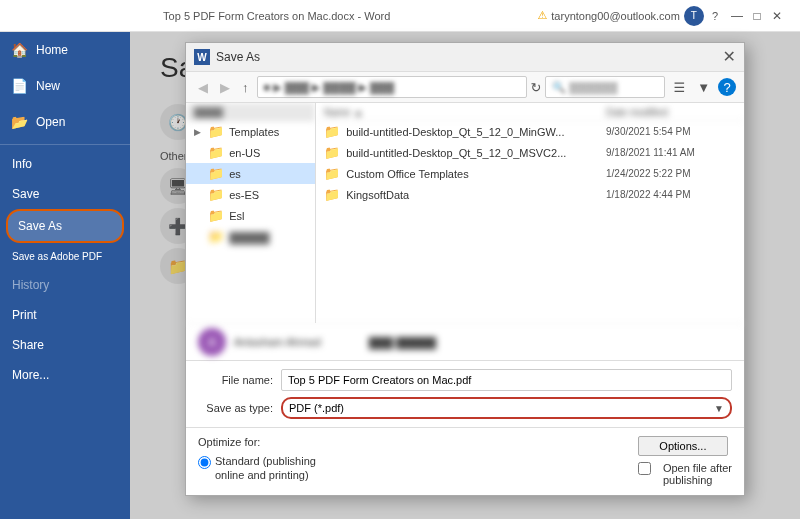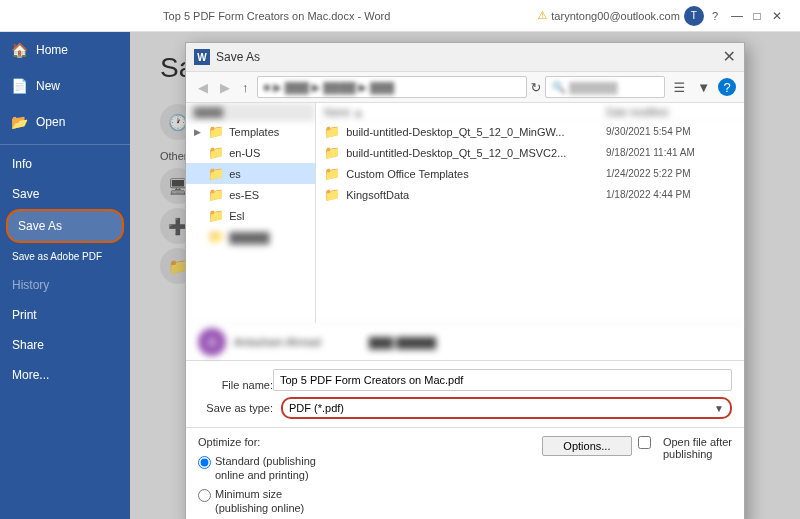--- a/index.html
+++ b/index.html
@@ -207,21 +207,21 @@
     .blurred { filter: blur(3px); user-select: none; }
 
     
     .dialog-footer {
       border-top: 1px solid #ddd;
       padding: 8px 12px;
       display: flex;
       flex-direction: column;
       gap: 6px;
     }
-    .footer-row { display: flex; align-items: flex-end; }
+    .footer-row { display: flex; align-items: center; gap: 8px; }
     .footer-label { font-size: 11px; color: #333; width: 75px; text-align: right; }
     .footer-input {
       flex: 1;
       height: 22px;
       border: 1px solid #ccc;
       padding: 0 6px;
       font-size: 11px;
       border-radius: 2px;
     }
     .save-type-row {
@@ -236,21 +236,21 @@
       padding: 8px 12px;
       border-top: 1px solid #ddd;
       gap: 20px;
       align-items: flex-start;
     }
     .optimize-left { flex: 1; font-size: 11px; }
     .optimize-title { margin-bottom: 6px; color: #333; font-size: 11px; }
     .radio-row { display: flex; align-items: flex-start; gap: 4px; margin-bottom: 4px; }
     .radio-row input[type=radio] { margin-top: 2px; }
     .radio-label { font-size: 11px; color: #333; line-height: 1.3; }
-    .optimize-right { display: flex; flex-direction: row; gap: 6px; align-items: flex-start; }
+    .optimize-right { display: flex; flex-direction: column; gap: 6px; align-items: flex-start; }
     .options-btn {
       padding: 3px 10px;
       font-size: 11px;
       border: 1px solid #aaa;
       background: #f0f0f0;
       cursor: pointer;
       border-radius: 2px;
       width: 90px;
     }
     .open-after-row { display: flex; align-items: flex-start; gap: 12px; font-size: 11px; color: #333; }
@@ -456,27 +456,20 @@
         <div class="optimize-section">
           <div class="optimize-left">
             <div class="optimize-title">Optimize for:</div>
             <div class="radio-row">
               <input type="radio" name="optimize" checked="" style="">
               <label class="radio-label">
                 <span>Standard (publishing</span><br>
                 <span>online and printing)</span>
               </label>
             </div>
-            <div class="radio-row">
-              <input type="radio" name="optimize" style="">
-              <label class="radio-label">
-                <span>Minimum size</span><br>
-                <span>(publishing online)</span>
-              </label>
-            </div>
           </div>
           <div class="optimize-right">
             <button class="options-btn">Options...</button>
             <div class="open-after-row">
               <input type="checkbox" style="">
               <label>
                 <span>Open file after</span><br>
                 <span>publishing</span>
               </label>
             </div>

